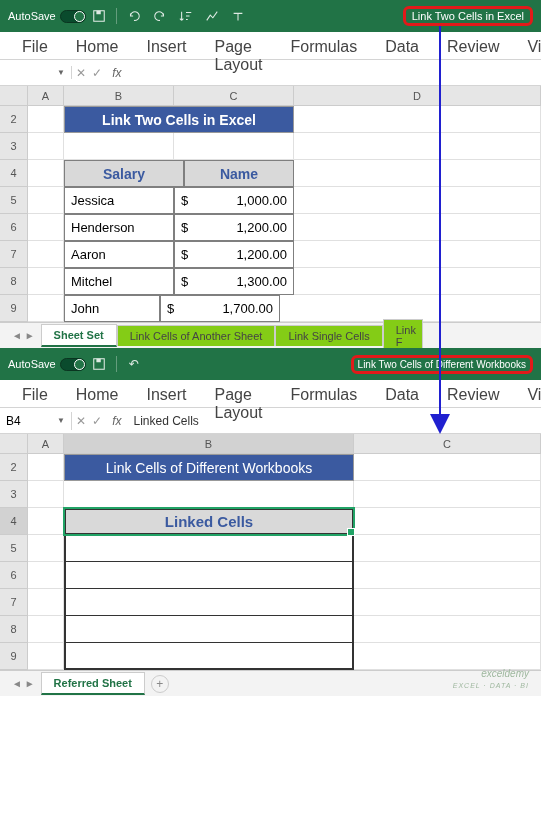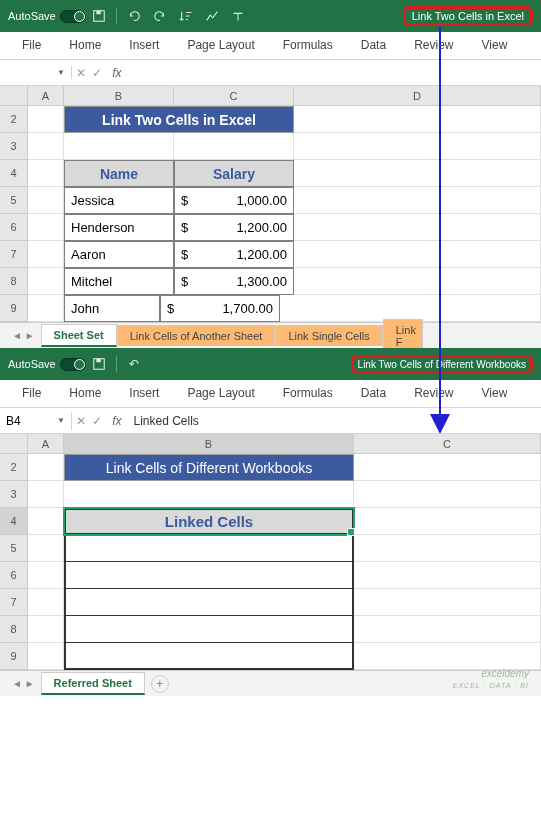--- a/index.html
+++ b/index.html
@@ -12,21 +12,21 @@
     .autosave-wrap { display: flex; align-items: center; gap: 4px; font-size: 11px; }
     .autosave-toggle { width: 26px; height: 13px; background: #0a4b2d; border: 1px solid #0a3520; border-radius: 7px; position: relative; }
     .autosave-toggle::after { content: ''; position: absolute; width: 9px; height: 9px; background: #217346; border: 1px solid #fff; border-radius: 50%; right: 0; top: 0; }
     .qat-icon { width: 22px; height: 20px; display: inline-flex; align-items: center; justify-content: center; color: #fff; opacity: 0.85; margin: 0 2px; }
     .qat-divider { width: 1px; height: 16px; background: rgba(255,255,255,0.3); margin: 0 4px; }
     .title-name { margin-left: auto; border: 3px solid #e21a1a; border-radius: 6px; padding: 1px 6px; font-size: 11px; color: #fff; }
     .title-name2 { margin-left: auto; border: 3px solid #e21a1a; border-radius: 6px; padding: 1px 4px; font-size: 10px; color: #fff; }
     
     
     .ribbon-tabs { background: #fff; display: flex; border-bottom: 1px solid #d4d4d4; height: 28px; padding-left: 8px; }
-    .ribbon-tab { padding: 6px 14px; font-size: 12px; color: #444; cursor: pointer; }
+    .ribbon-tab { padding: 6px 14px; font-size: 16px; color: #444; cursor: pointer; }
     
     
     .formula-row { display: flex; align-items: center; height: 26px; border-bottom: 1px solid #d4d4d4; background: #fff; }
     .name-box { width: 72px; padding: 2px 6px; border-right: 1px solid #d4d4d4; font-size: 12px; display: flex; align-items: center; justify-content: space-between; }
     .name-dd { font-size: 8px; color: #666; }
     .fx-controls { display: flex; align-items: center; padding: 0 4px; gap: 6px; color: #999; font-size: 12px; }
     .fx-label { font-style: italic; color: #666; margin-left: 4px; }
     .formula-input { flex: 1; padding: 2px 8px; font-size: 12px; color: #333; }
     
     
@@ -50,21 +50,21 @@
     .wb2-banner { background: #3b5aa0; color: #fff; font-weight: normal; font-size: 14px; display: flex; align-items: center; justify-content: center; height: 27px; border: 1px solid #999; }
     .wb2-th { background: #d9d9d9; color: #3b5aa0; font-weight: bold; font-size: 15px; display: flex; align-items: center; justify-content: center; border: 2px solid #333; }
     .wb2-th.selected { outline: 2px solid #21a366; outline-offset: -1px; position: relative; }
     .wb2-th.selected::after { content: ''; position: absolute; right: -3px; bottom: -3px; width: 6px; height: 6px; background: #21a366; border: 1px solid #fff; }
     .wb2-td { border-left: 2px solid #333; border-right: 2px solid #333; border-bottom: 1px solid #333; background: #fff; height: 27px; }
     .wb2-td.last { border-bottom: 2px solid #333; }
     
     
     .sheet-tabs { display: flex; align-items: center; height: 26px; background: #f3f3f3; border-top: 1px solid #ccc; padding-left: 6px; gap: 0; }
     .sheet-nav { display: flex; gap: 2px; color: #888; font-size: 10px; padding: 0 6px; }
-    .sheet-tab { padding: 4px 12px; font-size: 11px; border: 1px solid #ccc; border-bottom: none; background: #fdba74; cursor: pointer; color: #444; }
+    .sheet-tab { padding: 4px 12px; font-size: 11px; border: 1px solid #ccc; border-bottom: none; background: #84cc16; cursor: pointer; color: #444; }
     .sheet-tab.active { color: #217346; font-weight: 600; border-bottom: 2px solid #217346; background: #fff; }
     .add-sheet { width: 18px; height: 18px; border: 1px solid #ccc; border-radius: 50%; display: flex; align-items: center; justify-content: center; margin-left: 6px; font-size: 12px; color: #888; }
     
     
     .arrow-svg { position: absolute; pointer-events: none; z-index: 10; }
     
     .watermark { position: absolute; right: 12px; bottom: 6px; font-size: 10px; color: #9fb89f; font-style: italic; text-align: right; line-height: 1.1; }
     .watermark small { font-size: 7px; letter-spacing: 1px; }
     
     .selected-col { background: #d2d2d2 !important; }
@@ -173,22 +173,22 @@
 
       <div class="grid-row">
           <div class="cell" style="width:36px"></div>
           <div class="cell" style="width:110px"></div>
           <div class="cell" style="width:120px"></div>
           <div class="cell" style="flex:1"></div>
         </div>
 
       <div class="grid-row">
           <div class="cell" style="width:36px"></div>
+          <div class="cell wb1-th" style="width:120px">Salary</div>
           <div class="cell wb1-th" style="width:110px">Name</div>
-          <div class="cell wb1-th" style="width:120px">Salary</div>
           <div class="cell" style="flex:1"></div>
         </div>
 
       <div class="grid-row">
           <div class="cell" style="width:36px"></div>
           <div class="cell wb1-td" style="width:110px">Jessica</div>
           <div class="cell wb1-td money" style="width:120px">
             <span>$</span>
             <span>1,000.00</span>
           </div>

